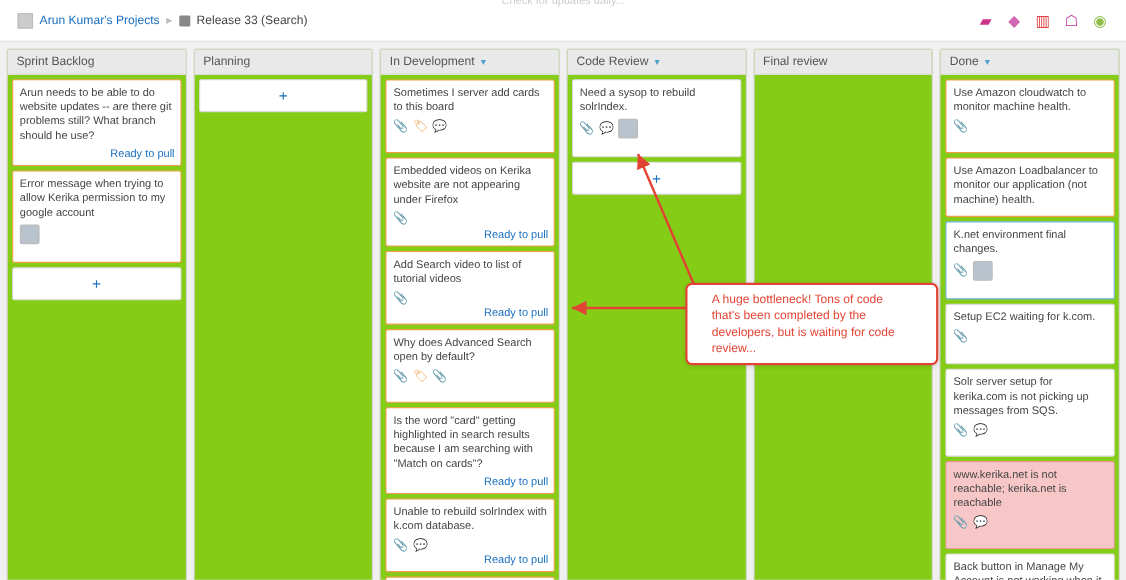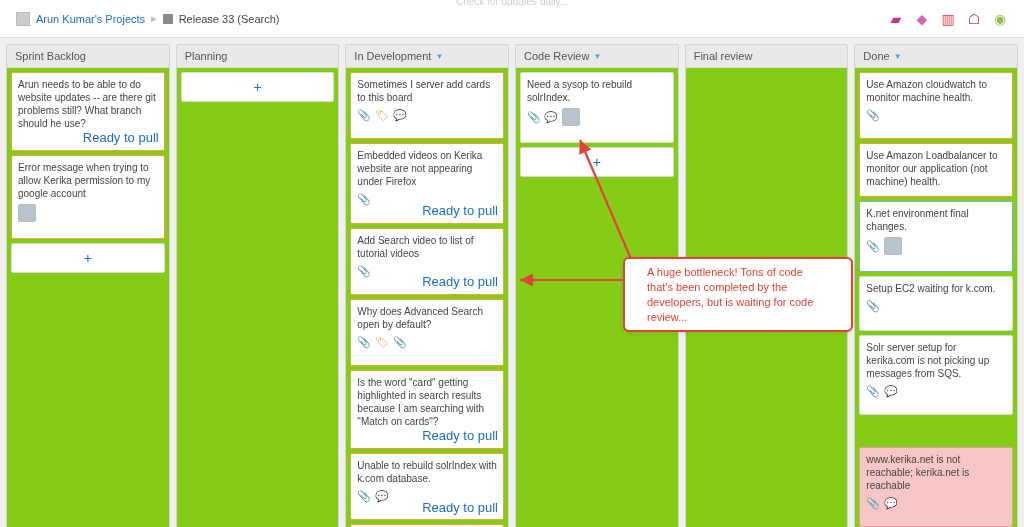--- a/index.html
+++ b/index.html
@@ -78,29 +78,29 @@
       background: #fff;
       border: 1px solid #d9d9d9;
       border-radius: 2px;
       padding: 5px 6px 4px 6px;
       font-size: 10px;
       line-height: 1.3;
       position: relative;
     }
     .card.hl-orange { border-color: #f0a04a; }
     .card.hl-blue { border-color: #6fb8db; }
-    .card.hl-red { background:#f7c6c6; border-color:#e99a9a;margin-top:28px; }
+    .card.hl-red { background:#f7c6c6; border-color:#e99a9a; }
     .card-title { color:#444; margin-bottom:4px; }
     .card-meta { display:flex; align-items:center; gap:4px; color:#888; font-size:10px; }
     .card-meta .micon { color:#f0a04a; font-size:11px; }
     .card-meta .micon.gray { color:#aaa; }
     .card-meta .avatar-small { width:18px; height:18px; background:#b8c3cd; border-radius:2px; }
     .ready {
       color:#1a6fbf;
-      font-size:13px;
+      font-size:10px;
       position:absolute;
       bottom:3px; right:5px;
       cursor:pointer;
     }
     .card.has-ready { padding-bottom: 16px; }
     .addbtn {
       background:#fff;
       border:1px solid #d9d9d9;
       border-radius:2px;
       text-align:center;

